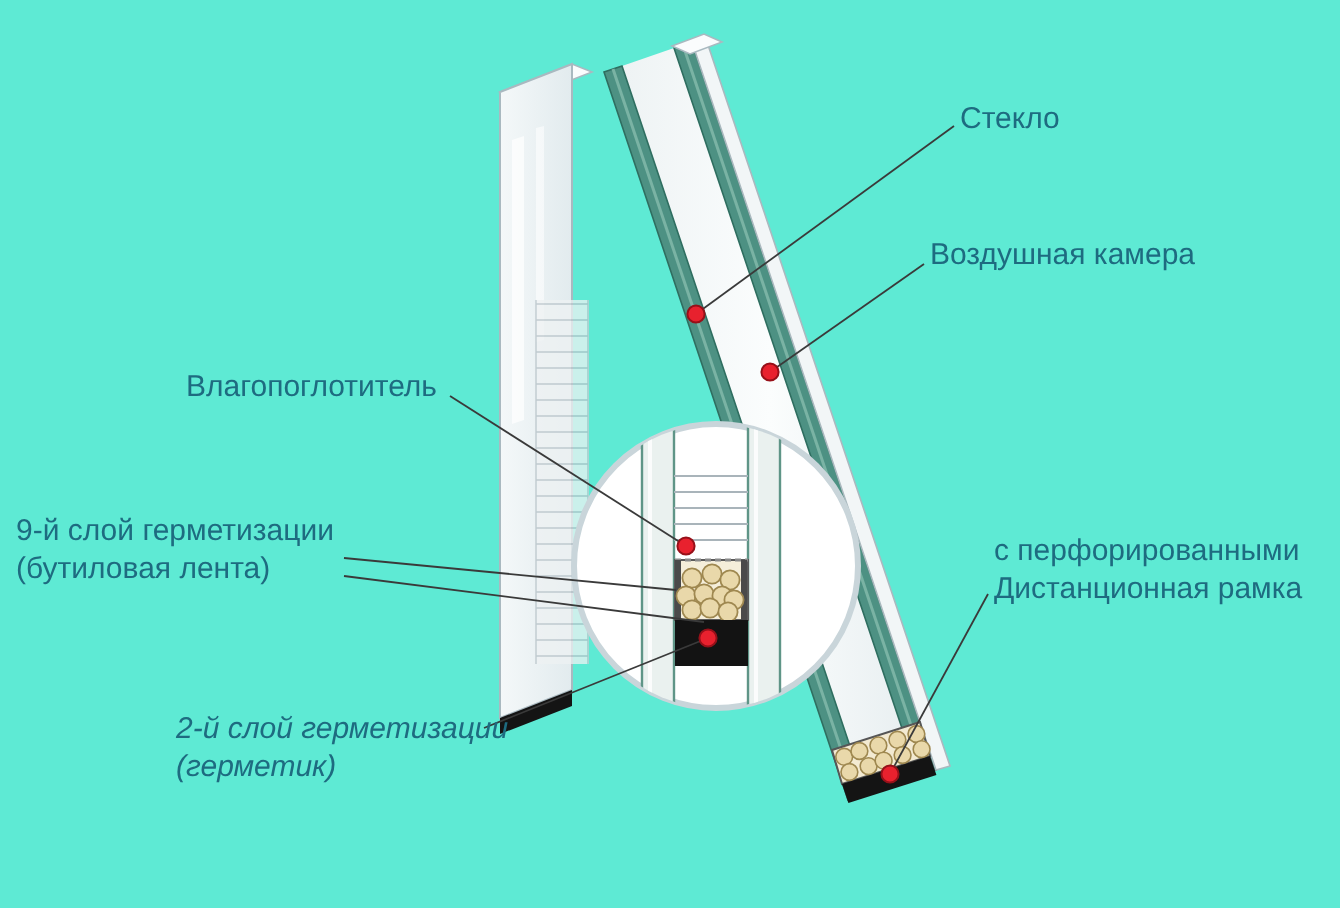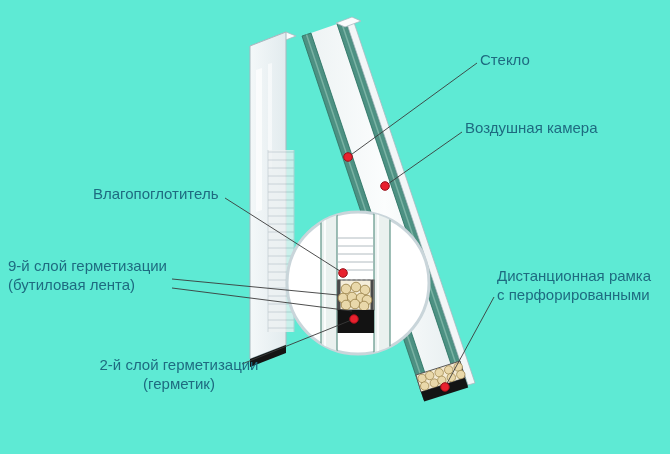--- a/index.html
+++ b/index.html
@@ -9,21 +9,21 @@
   }
   .diagram-svg{position:absolute;left:0;top:0;}
   .label{
     position:absolute;
     color:#1e6b80;
     font-size:15px;
     line-height:19px;
     white-space:nowrap;
   }
   .label span{display:block;}
-  .label.center{text-align:center;}
+  .label.center{font-style:italic;}
 </style>
 </head>
 <body>
 
 <div class="stage">
 
   <svg class="diagram-svg" width="670" height="454" viewBox="0 0 670 454" xmlns="http://www.w3.org/2000/svg">
     <defs>
       <clipPath id="magClip">
           <circle cx="358" cy="283" r="71"></circle>
@@ -138,22 +138,22 @@
   <div class="label" style="left:465px;top:118px">
     <span>Воздушная камера</span>
   </div>
 
   <div class="label" style="left:8px;top:256px">
     <span>9-й слой герметизации</span>
     <span>(бутиловая лента)</span>
   </div>
 
   <div class="label" style="left:497px;top:266px">
+    <span>с перфорированными</span>
     <span>Дистанционная рамка</span>
-    <span>с перфорированными</span>
   </div>
 
   <div class="label center" style="left:88px;top:355px;width:182px">
     <span>2-й слой герметизации</span>
     <span>(герметик)</span>
   </div>
 
 </div>
 
 </body></html>

